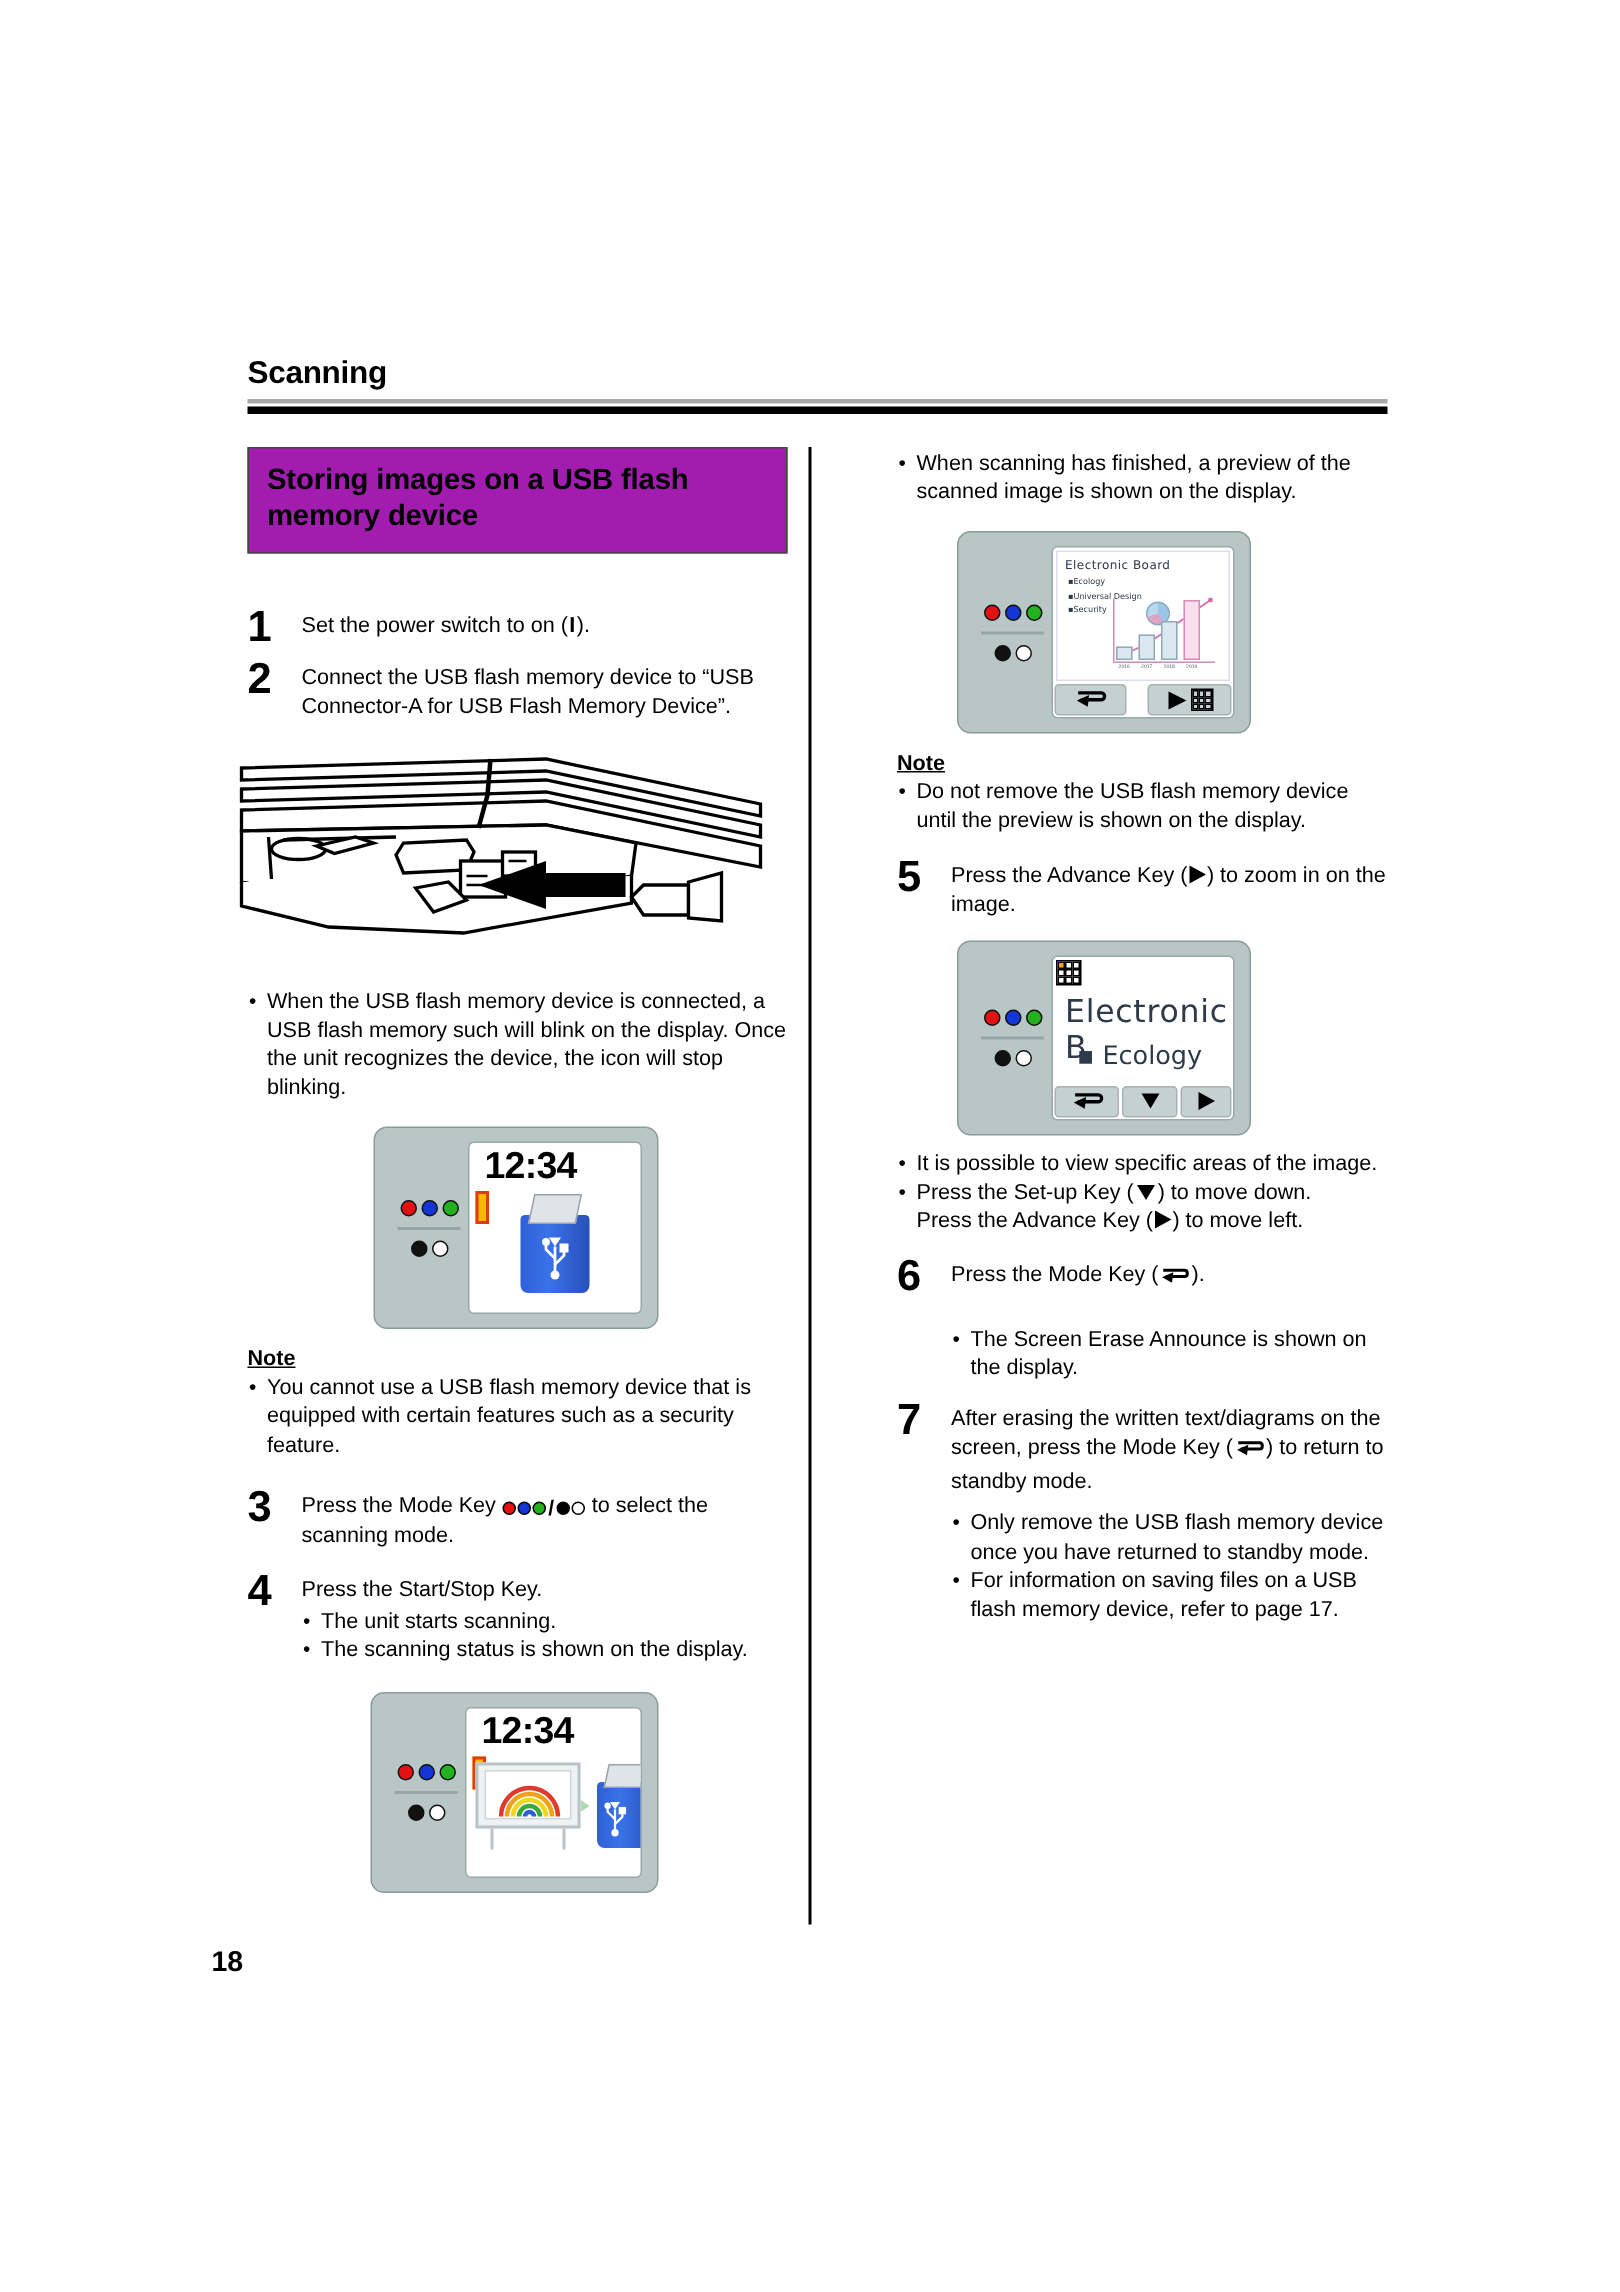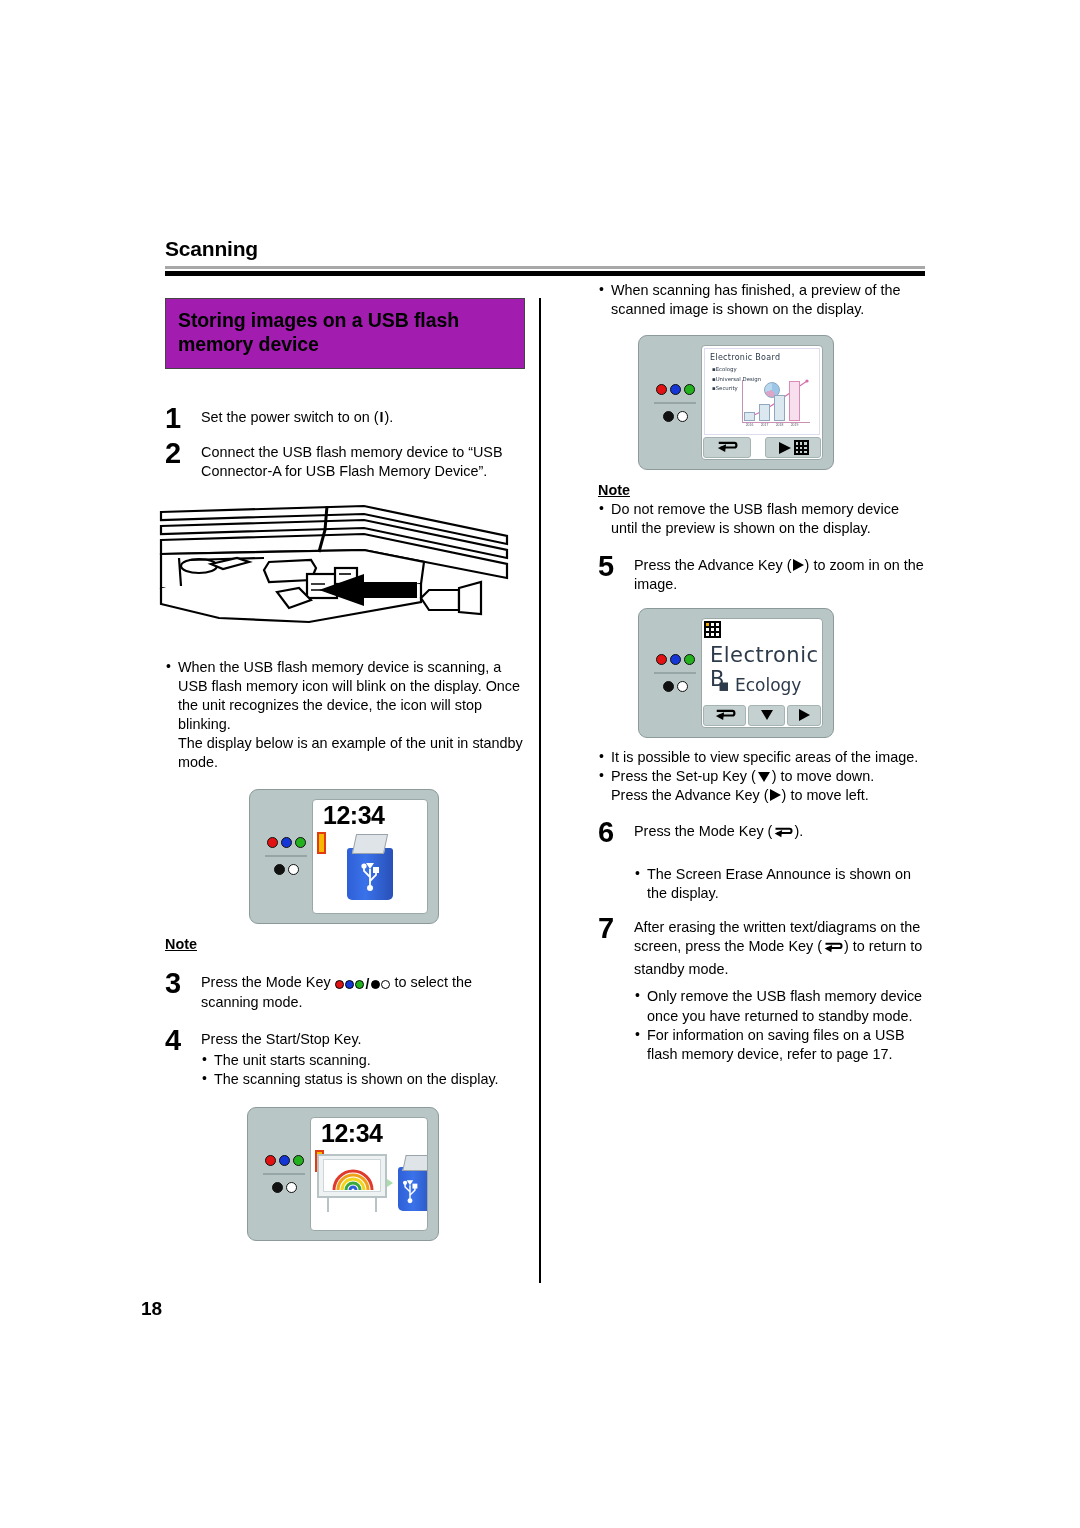--- a/index.html
+++ b/index.html
@@ -40,21 +40,21 @@
   }
 
   
   .col-left {
     position: absolute;
     left: 165px; top: 298px;
     width: 360px;
   }
   .col-right {
     position: absolute;
-    left: 598px; top: 281px;
+    left: 598px; top: 300px;
     width: 330px;
   }
   .col-divider {
     position: absolute;
     left: 539px; top: 298px;
     width: 2px; height: 985px;
     background: #000;
   }
 
   
@@ -444,22 +444,21 @@
 
         <g fill="#fff" stroke="#000" stroke-width="2.2">
           <path d="M262,106 L270,98 L300,98 L300,118 L270,118 Z"></path>
           <path d="M300,96 L322,90 L322,122 L300,120 Z"></path>
         </g>
       </svg>
     </div>
 
     <ul class="bullets">
       <li>
-        <span>When the USB flash memory device is scanning, a USB flash memory icon will blink on the display. Once the unit recognizes the device, the icon will stop blinking.</span>
-        <span class="sub-line">The display below is an example of the unit in standby mode.</span>
+        <span>When the USB flash memory device is connected, a USB flash memory such will blink on the display. Once the unit recognizes the device, the icon will stop blinking.</span>
       </li>
     </ul>
 
     <div class="device" style="width:190px; height:135px; margin:16px 0 8px 84px;">
       <div class="device-leds">
         <div class="dev-led-row">
           <div class="dev-led red"></div>
           <div class="dev-led blue"></div>
           <div class="dev-led green"></div>
         </div>
@@ -486,20 +485,23 @@
               <circle cx="5" cy="6" r="2.6" fill="#fff"></circle>
               <rect x="14" y="7" width="6" height="6" fill="#fff"></rect>
               <path d="M7,3 L15,3 L11,9 Z" fill="#fff"></path>
             </svg>
           </div>
         </div>
       </div>
     </div>
 
     <div class="note-label">Note</div>
+    <ul class="bullets">
+      <li>You cannot use a USB flash memory device that is equipped with certain features such as a security feature.</li>
+    </ul>
 
     <div class="step" style="margin-top:18px;">
       <div class="step-num">3</div>
       <div class="step-body">
         <span>Press the Mode Key </span><span class="led-row">
             <span class="led red"></span>
             <span class="led blue"></span>
             <span class="led green"></span>
             <span class="slash">/</span>
             <span class="led black"></span>

